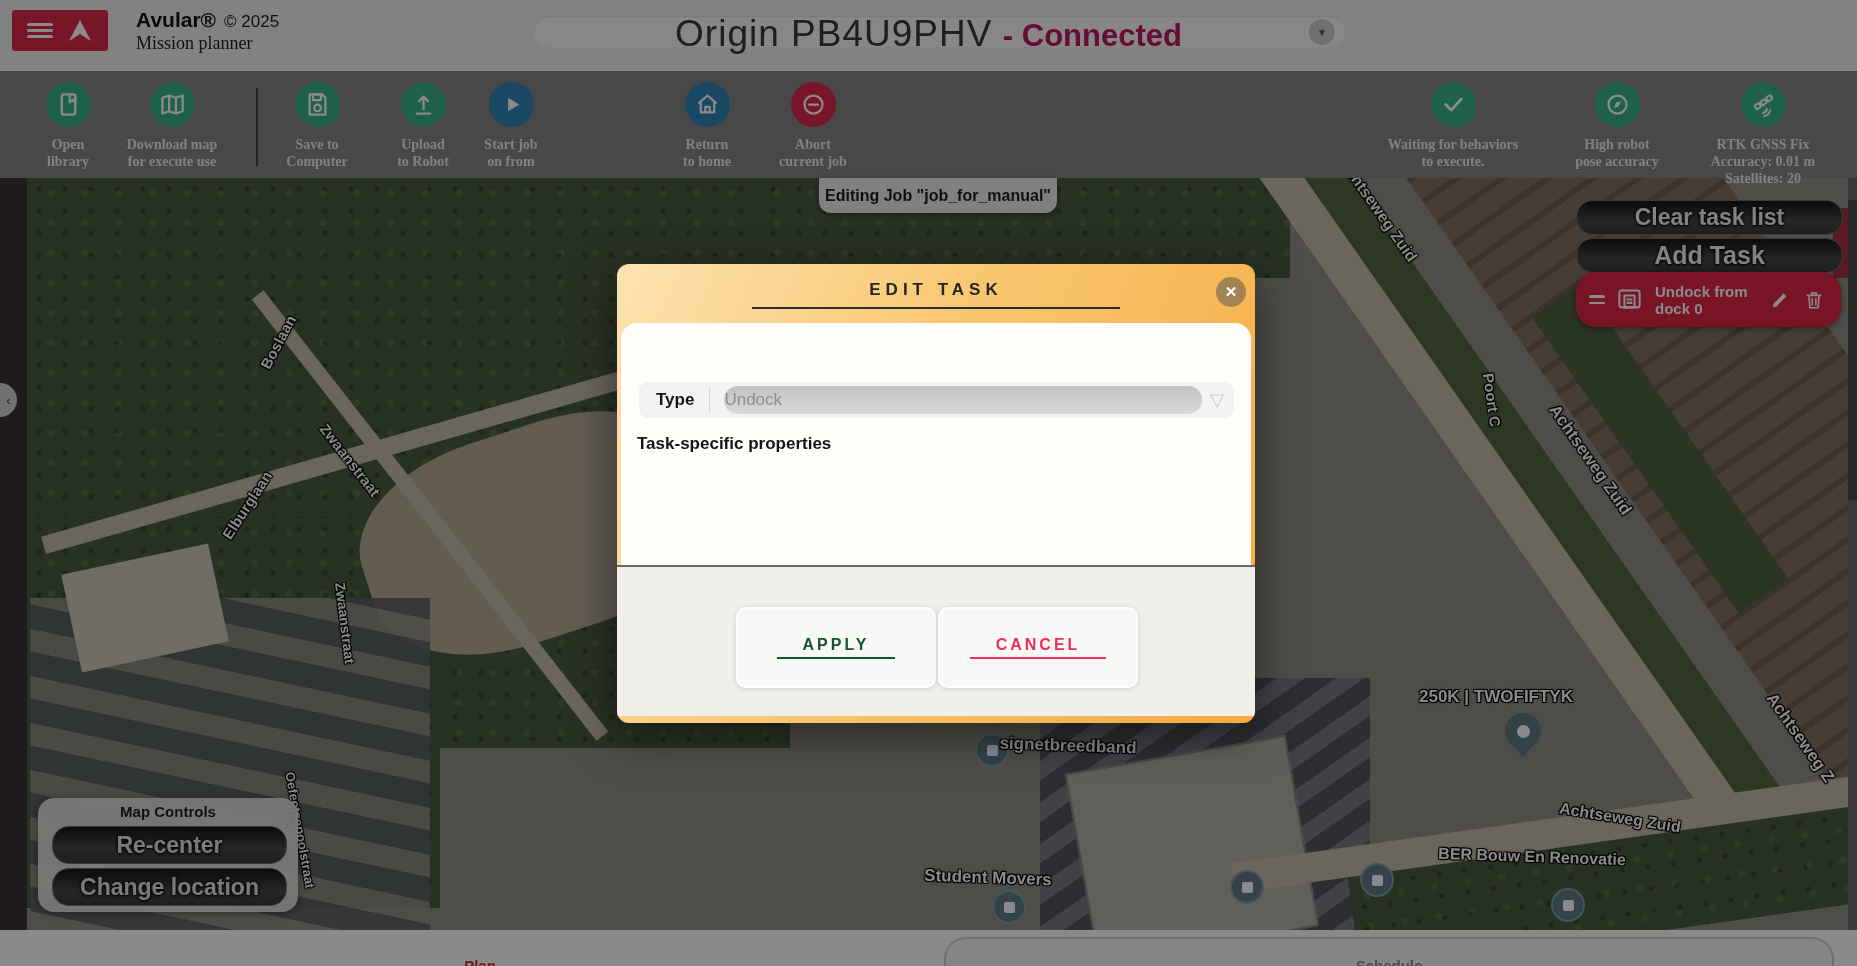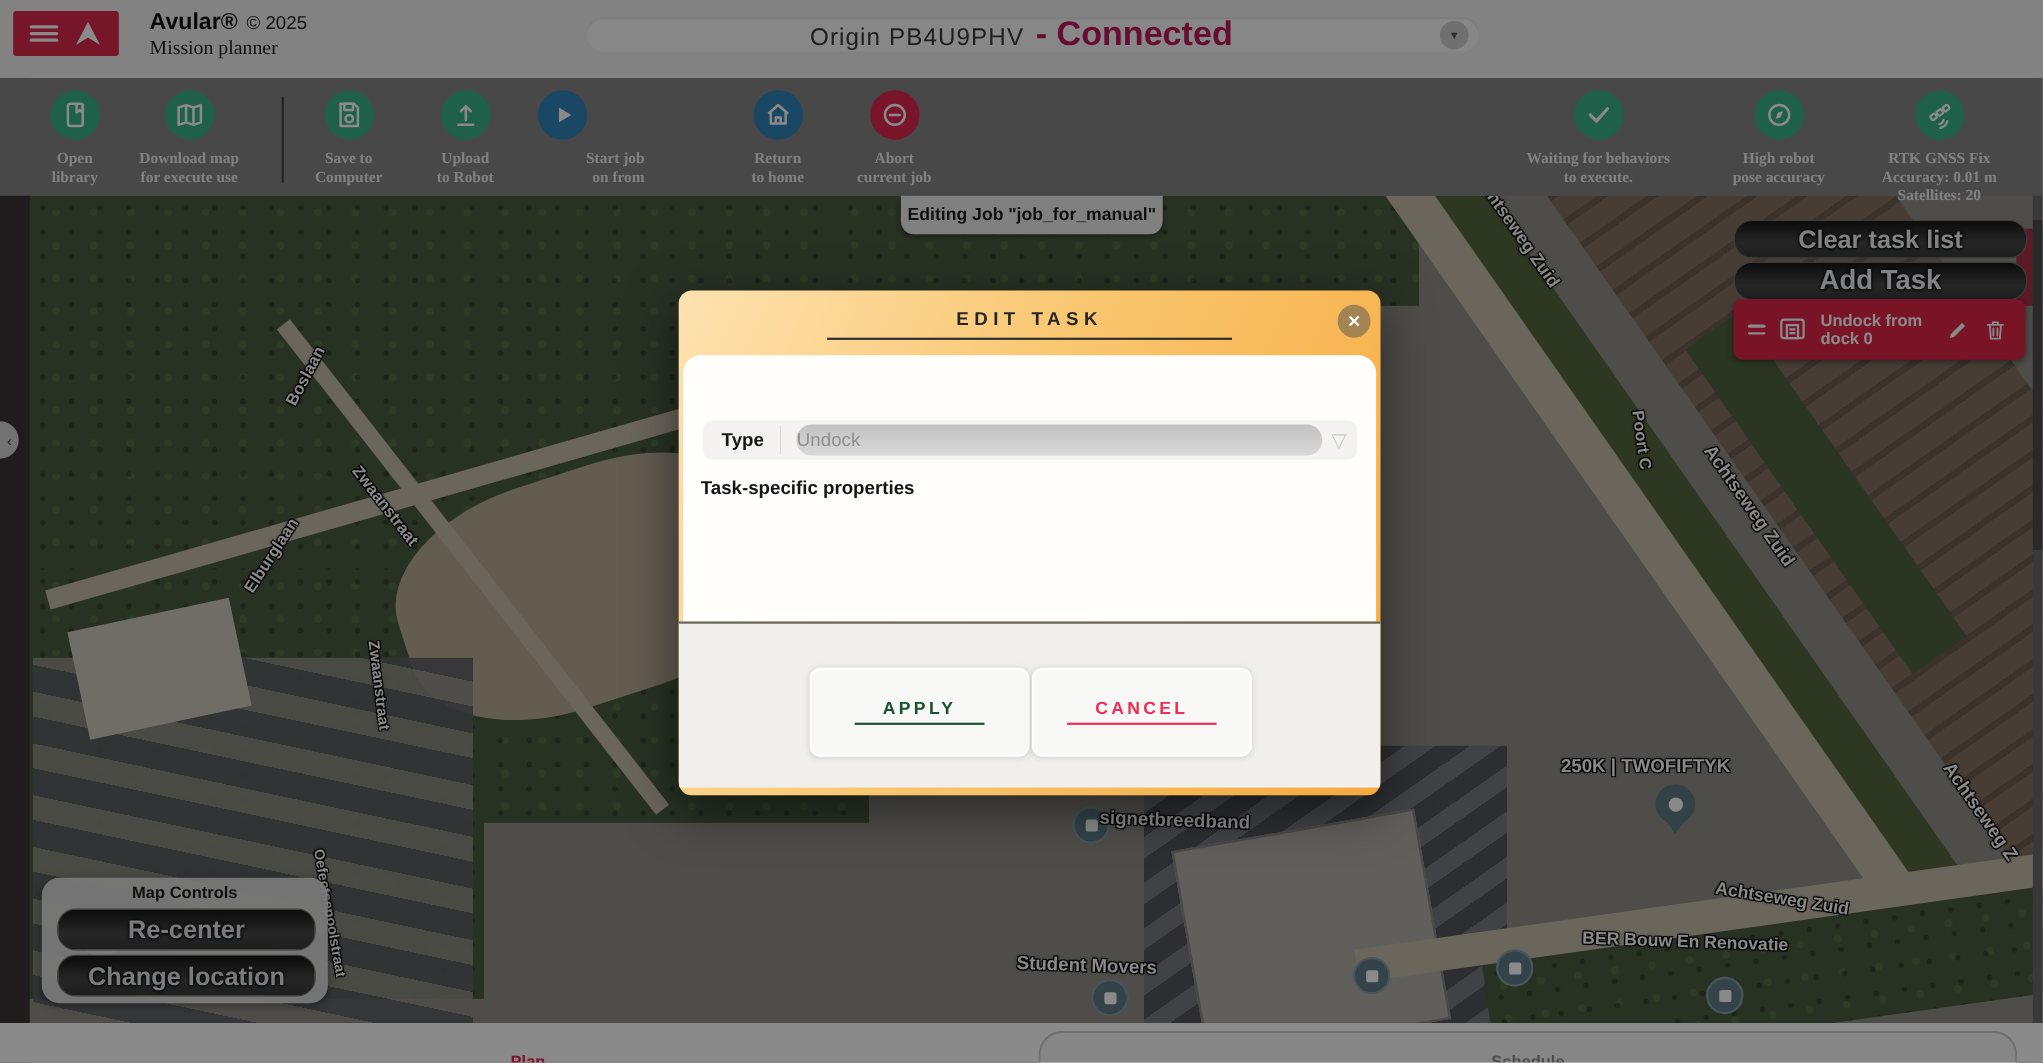--- a/index.html
+++ b/index.html
@@ -11,21 +11,21 @@
   #header{left:0;top:0;width:1857px;height:71px;background:#f0f0f0;z-index:3;}
   #menu-box{left:12px;top:10px;width:96px;height:41px;background:#dd2a4c;border-radius:3px;
             display:flex;align-items:center;justify-content:space-evenly;cursor:pointer;}
   .hbar{width:26px;height:3.5px;background:#fff;border-radius:2px;margin:2.5px 0;}
   #brand{left:136px;top:8px;}
   #brand .l1{font-size:21px;font-weight:800;color:#111;}
   #brand .l1 .copy{font-size:17px;font-weight:400;color:#222;margin-left:8px;}
   #brand .l2{font-family:"Liberation Serif", serif;font-size:18px;color:#222;margin-top:1px;}
   #robot-pill{left:533px;top:16px;width:812px;height:31px;background:#fafafa;border-radius:16px;box-shadow:inset 0 1px 2px rgba(0,0,0,.12);}
   #robot-title{left:0;top:13px;width:1857px;text-align:center;color:#2b2b2b;}
-  #robot-title .thin{font-size:22px;font-weight:400;letter-spacing:1px;color:#3a3a3a;}
+  #robot-title .thin{font-size:37px;font-weight:400;letter-spacing:1px;color:#3a3a3a;}
   #robot-title .bold{font-size:31px;font-weight:700;margin-left:6px;color:#be185d;}
   #robot-arrow{left:1309px;top:19px;width:26px;height:26px;border-radius:50%;background:#cfcfcf;
                font-size:10px;color:#555;display:flex;align-items:center;justify-content:center;}
 
   
   #toolbar{left:0;top:71px;width:1857px;height:107px;background:#868686;z-index:3;font-family:Liberation Serif, serif;}
   .tb-item{position:absolute;top:11px;width:150px;text-align:center;cursor:pointer;}
   .tb-item.wide{width:200px;}
   .cir{width:45px;height:45px;border-radius:50%;margin:0 auto;display:flex;align-items:center;justify-content:center;}
   .cir svg{width:27px;height:27px;}
@@ -56,21 +56,21 @@
 
   
   #editing-tab{left:819px;top:178px;width:238px;height:35px;background:#ececec;border-radius:0 0 12px 12px;
                z-index:4;display:flex;align-items:center;justify-content:center;
                font-size:16px;font-weight:700;color:#1c1c1c;box-shadow:0 2px 6px rgba(0,0,0,.35);}
   .dark-pill{background:linear-gradient(180deg,#161616,#474747 60%,#383838);border:1px solid #6e6e6e;
              border-radius:17px;display:flex;align-items:center;justify-content:center;
              color:#eef1f2;font-weight:700;text-shadow:0 1px 2px #000,0 0 4px #000;cursor:pointer;}
   #btn-clear{left:1576px;top:200px;width:265px;height:33px;font-size:23px;z-index:4;}
   #btn-add{left:1576px;top:238px;width:265px;height:33px;font-size:25px;z-index:4;}
-  #task-card{left:1576px;top:272px;width:265px;height:55px;background:#e02347;border-radius:8px;z-index:4;
+  #task-card{left:1576px;top:272px;width:265px;height:55px;background:#e02347;border-radius:20px;z-index:4;
              display:flex;align-items:center;box-shadow:0 2px 6px rgba(0,0,0,.4);}
   #task-card svg{flex:none;}
   .drag-handle{width:16px;margin-left:13px;}
   .drag-handle div{height:2.5px;background:#fff;border-radius:2px;margin:4px 0;}
   #task-text{margin-left:12px;width:112px;color:#fff;font-size:15px;font-weight:700;line-height:17px;}
   #map-controls{left:38px;top:798px;width:260px;height:114px;background:rgba(225,225,225,.92);
                 border-radius:16px;z-index:4;box-shadow:0 2px 8px rgba(0,0,0,.35);}
   #map-controls .title{text-align:center;margin-top:5px;font-size:15px;font-weight:700;color:#1d1d1d;}
   #btn-recenter{left:52px;top:826px;width:233px;height:36px;font-size:23px;color:#dfe3e6;z-index:4;}
   #btn-changeloc{left:52px;top:868px;width:233px;height:36px;font-size:23px;color:#dfe3e6;z-index:4;}
@@ -256,21 +256,21 @@
         <svg viewBox="0 0 24 24" fill="none" stroke="#fff" stroke-width="2" stroke-linecap="round" stroke-linejoin="round">
           <path d="M12 16V5M8 9l4-4 4 4"></path>
           <path d="M6 20h12"></path>
         </svg>
       </div>
     <div class="tb-lbl">
         <div>Upload</div>
         <div>to Robot</div>
       </div>
   </div>
-  <div class="tb-item" style="left:436px;text-align:right;">
+  <div class="tb-item" style="left:436px;">
     <div class="cir blue">
         <svg viewBox="0 0 24 24">
           <path d="M9 6l10 6-10 6z" fill="#fff"></path>
         </svg>
       </div>
     <div class="tb-lbl">
         <div>Start job</div>
         <div>on from</div>
       </div>
   </div>

